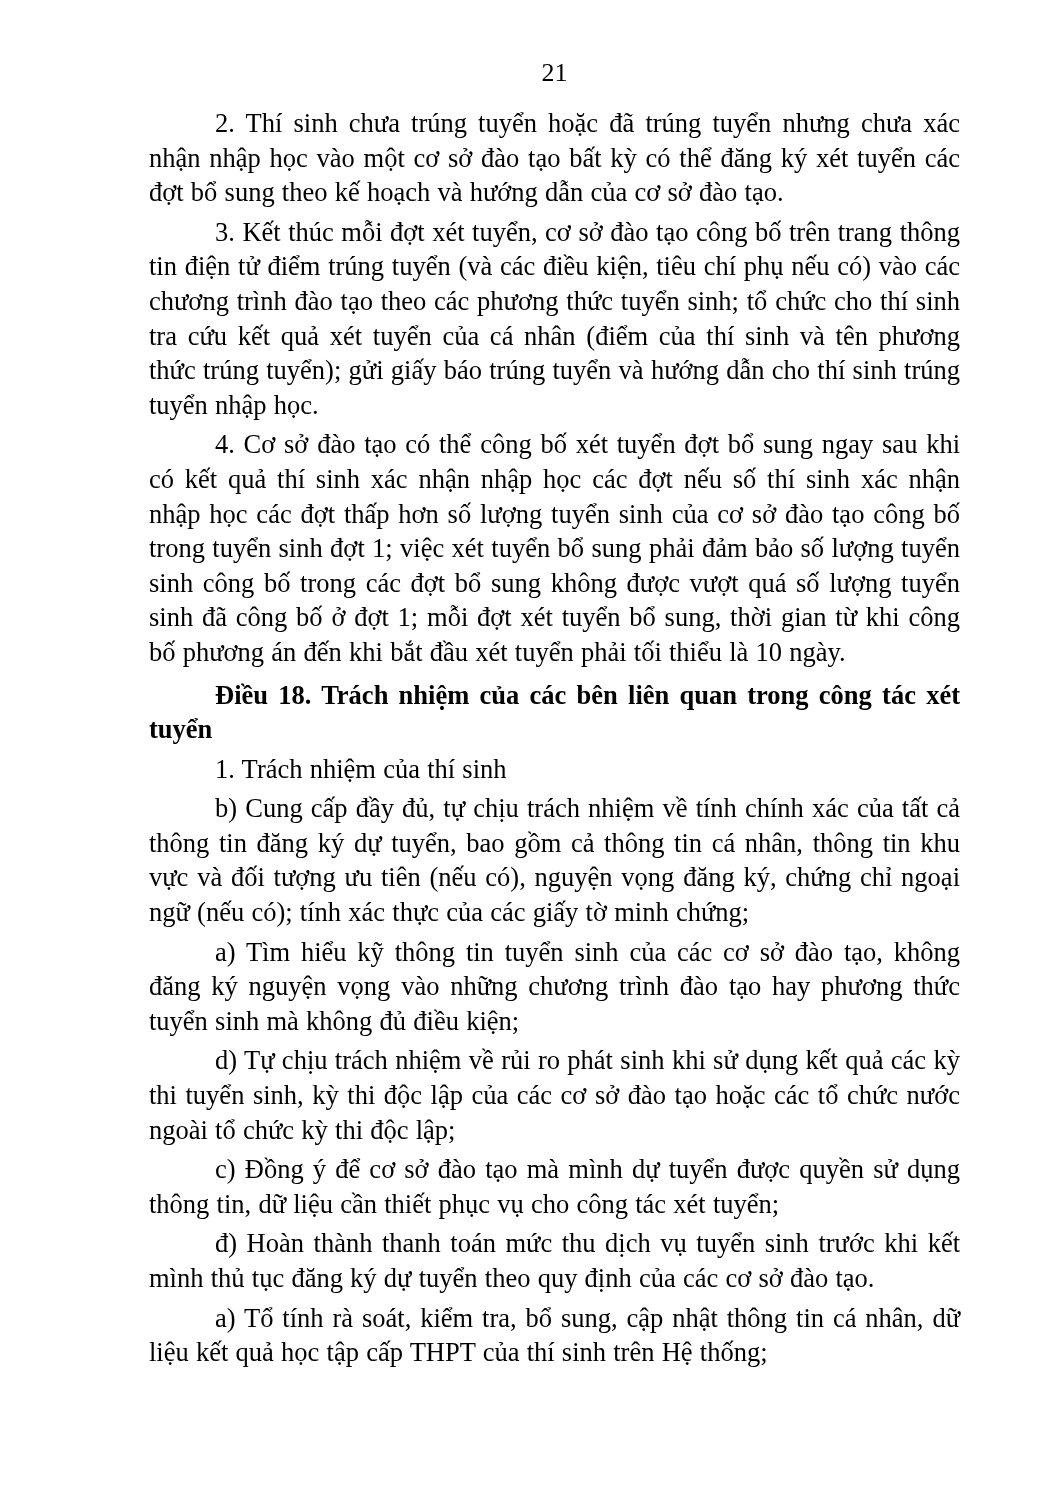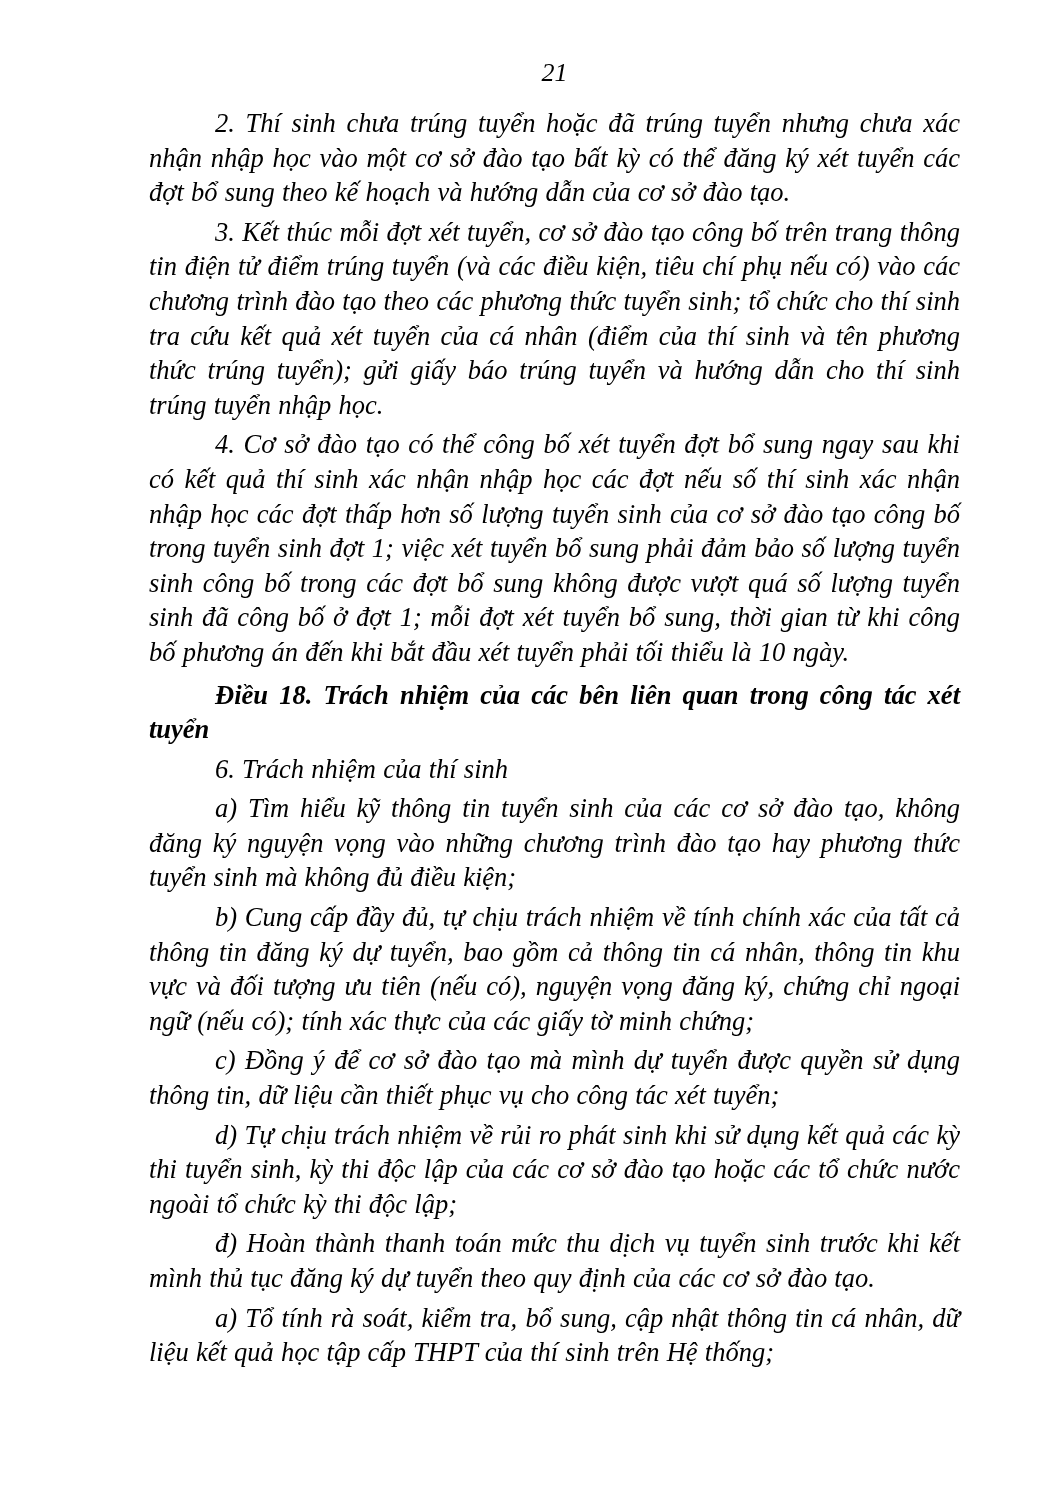--- a/index.html
+++ b/index.html
@@ -5,21 +5,20 @@
   html, body { margin: 0; padding: 0; background: #ffffff; }
   .page {
     position: relative;
     width: 1061px;
     height: 1500px;
     background: #ffffff;
     color: #000000;
     font-family: "Liberation Serif", "DejaVu Serif", serif;
     overflow: hidden;
     box-sizing: border-box;
-    font-style: italic;
   }
   .content {
     box-sizing: border-box;
     padding: 56px 101px 0 149px; 
   }
   .page-number {
     text-align: center;
     font-size: 26px;
     line-height: 34px;
   }
@@ -40,22 +39,22 @@
 <body>
 
 <div class="page">
   <div class="content">
     <div class="page-number">21</div>
     <div class="doc-body">
         <p class="para">2. Thí sinh chưa trúng tuyển hoặc đã trúng tuyển nhưng chưa xác nhận nhập học vào một cơ sở đào tạo bất kỳ có thể đăng ký xét tuyển các đợt bổ sung theo kế hoạch và hướng dẫn của cơ sở đào tạo.</p>
         <p class="para">3. Kết thúc mỗi đợt xét tuyển, cơ sở đào tạo công bố trên trang thông tin điện tử điểm trúng tuyển (và các điều kiện, tiêu chí phụ nếu có) vào các chương trình đào tạo theo các phương thức tuyển sinh; tổ chức cho thí sinh tra cứu kết quả xét tuyển của cá nhân (điểm của thí sinh và tên phương thức trúng tuyển); gửi giấy báo trúng tuyển và hướng dẫn cho thí sinh trúng tuyển nhập học.</p>
         <p class="para">4. Cơ sở đào tạo có thể công bố xét tuyển đợt bổ sung ngay sau khi có kết quả thí sinh xác nhận nhập học các đợt nếu số thí sinh xác nhận nhập học các đợt thấp hơn số lượng tuyển sinh của cơ sở đào tạo công bố trong tuyển sinh đợt 1; việc xét tuyển bổ sung phải đảm bảo số lượng tuyển sinh công bố trong các đợt bổ sung không được vượt quá số lượng tuyển sinh đã công bố ở đợt 1; mỗi đợt xét tuyển bổ sung, thời gian từ khi công bố phương án đến khi bắt đầu xét tuyển phải tối thiểu là 10 ngày.</p>
         <p class="para heading">Điều 18. Trách nhiệm của các bên liên quan trong công tác xét tuyển</p>
-        <p class="para">6. Trách nhiệm của thí sinh</p>
+        <p class="para">1. Trách nhiệm của thí sinh</p>
+        <p class="para">b) Cung cấp đầy đủ, tự chịu trách nhiệm về tính chính xác của tất cả thông tin đăng ký dự tuyển, bao gồm cả thông tin cá nhân, thông tin khu vực và đối tượng ưu tiên (nếu có), nguyện vọng đăng ký, chứng chỉ ngoại ngữ (nếu có); tính xác thực của các giấy tờ minh chứng;</p>
         <p class="para">a) Tìm hiểu kỹ thông tin tuyển sinh của các cơ sở đào tạo, không đăng ký nguyện vọng vào những chương trình đào tạo hay phương thức tuyển sinh mà không đủ điều kiện;</p>
-        <p class="para">b) Cung cấp đầy đủ, tự chịu trách nhiệm về tính chính xác của tất cả thông tin đăng ký dự tuyển, bao gồm cả thông tin cá nhân, thông tin khu vực và đối tượng ưu tiên (nếu có), nguyện vọng đăng ký, chứng chỉ ngoại ngữ (nếu có); tính xác thực của các giấy tờ minh chứng;</p>
+        <p class="para">d) Tự chịu trách nhiệm về rủi ro phát sinh khi sử dụng kết quả các kỳ thi tuyển sinh, kỳ thi độc lập của các cơ sở đào tạo hoặc các tổ chức nước ngoài tổ chức kỳ thi độc lập;</p>
         <p class="para">c) Đồng ý để cơ sở đào tạo mà mình dự tuyển được quyền sử dụng thông tin, dữ liệu cần thiết phục vụ cho công tác xét tuyển;</p>
-        <p class="para">d) Tự chịu trách nhiệm về rủi ro phát sinh khi sử dụng kết quả các kỳ thi tuyển sinh, kỳ thi độc lập của các cơ sở đào tạo hoặc các tổ chức nước ngoài tổ chức kỳ thi độc lập;</p>
         <p class="para">đ) Hoàn thành thanh toán mức thu dịch vụ tuyển sinh trước khi kết mình thủ tục đăng ký dự tuyển theo quy định của các cơ sở đào tạo.</p>
         <p class="para">a) Tổ tính rà soát, kiểm tra, bổ sung, cập nhật thông tin cá nhân, dữ liệu kết quả học tập cấp THPT của thí sinh trên Hệ thống;</p>
       </div>
   </div>
 </div>
 
 </body></html>

